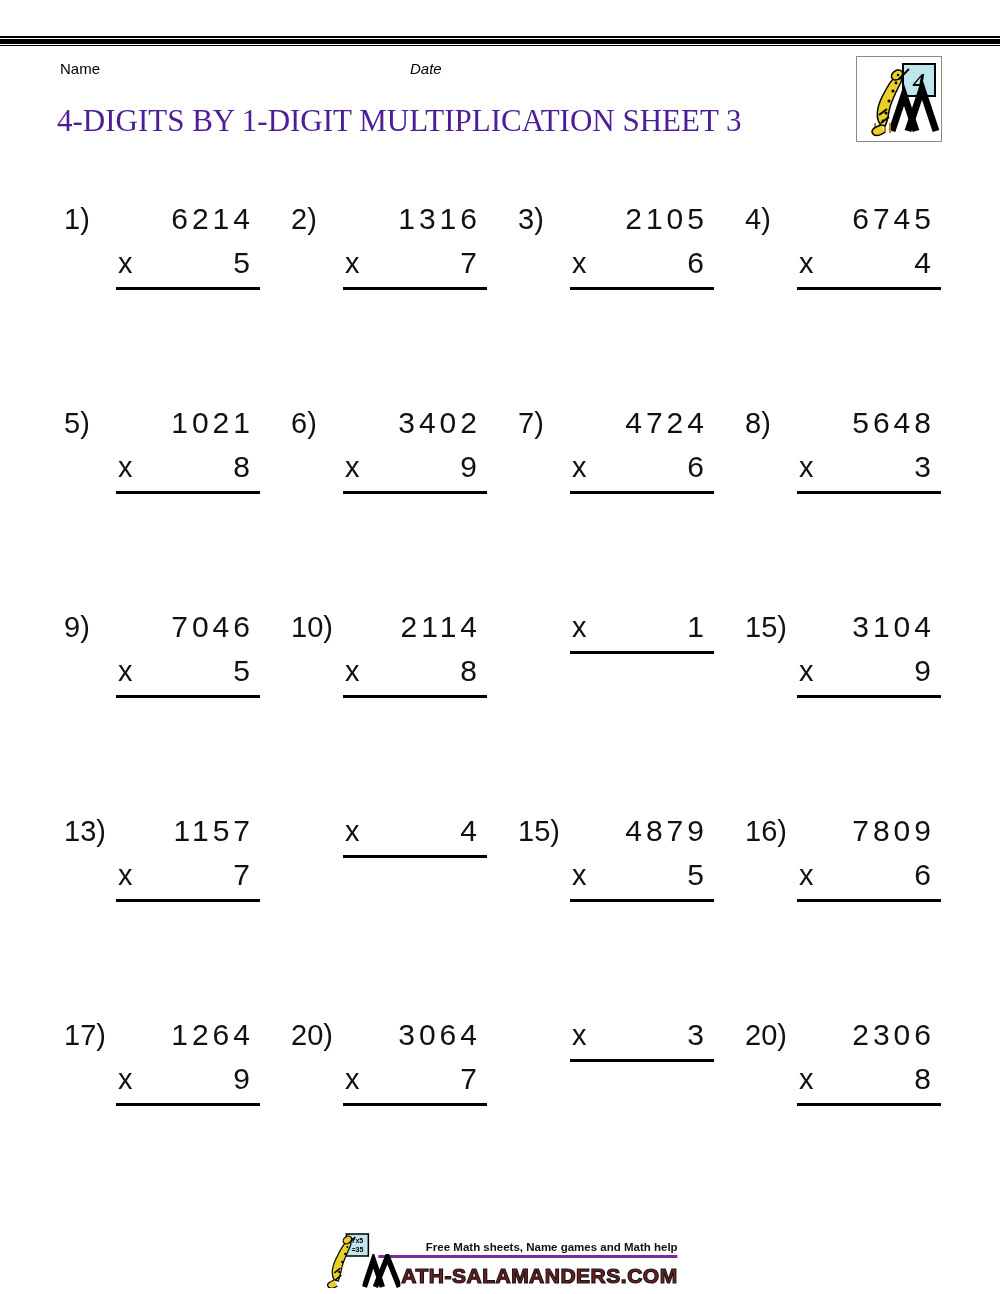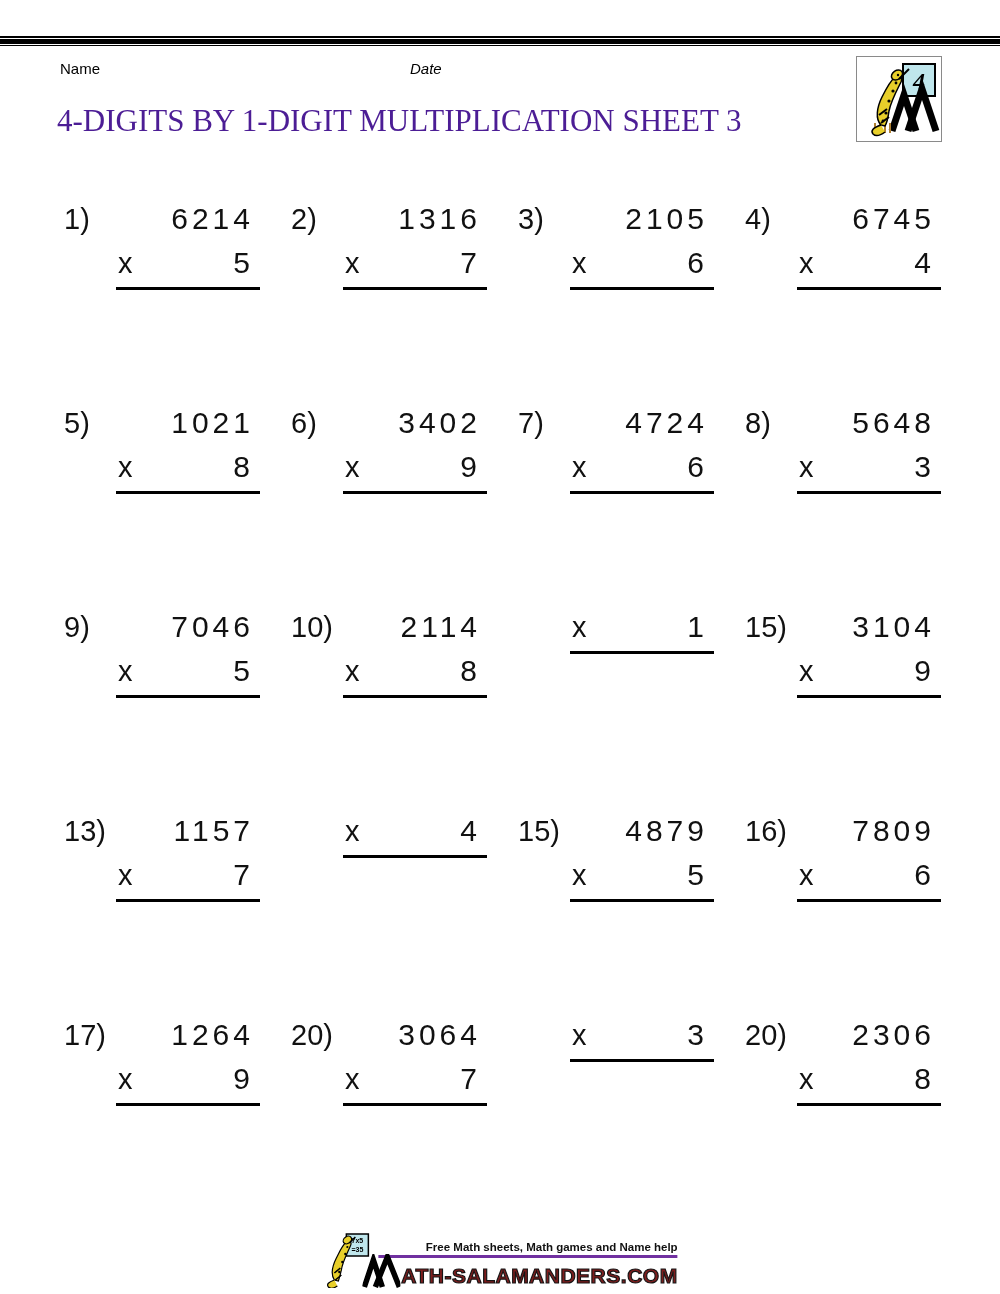--- a/index.html
+++ b/index.html
@@ -345,21 +345,21 @@
         <path d="M18,38 L12,43 M19,45 L13,50" fill="none" stroke="#000" stroke-width="1.6"></path>
         <g fill="#000">
           <circle cx="20" cy="32" r="1.2"></circle>
             <circle cx="23" cy="24" r="1.2"></circle>
           <circle cx="25" cy="17" r="1.1"></circle>
             <circle cx="17" cy="42" r="1.2"></circle>
         </g>
       </svg>
     </div>
     <div class="f-right">
-      <div class="f-tagline">Free Math sheets, Math games and Name help</div>
+      <div class="f-tagline">Free Math sheets, Name games and Math help</div>
       <div class="f-rule" style="background: rgb(112, 48, 160);"></div>
       <div class="f-site">
         <svg width="38" height="34" viewBox="0 0 38 34">
           <polyline points="2,33 11,6 20,33" fill="none" stroke="#000" stroke-width="5.5"></polyline>
           <polyline points="13,33 25,3 37,33" fill="none" stroke="#000" stroke-width="5.5"></polyline>
         </svg>
         <span class="f-sitetext">ATH-SALAMANDERS.COM</span>
       </div>
     </div>
   </div>

